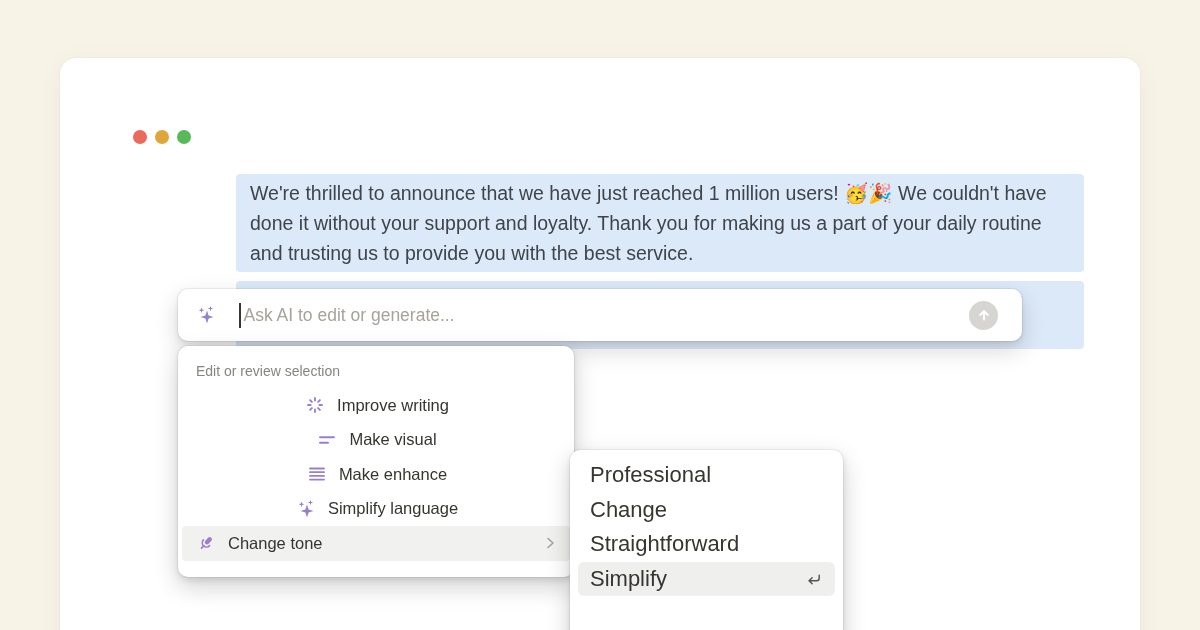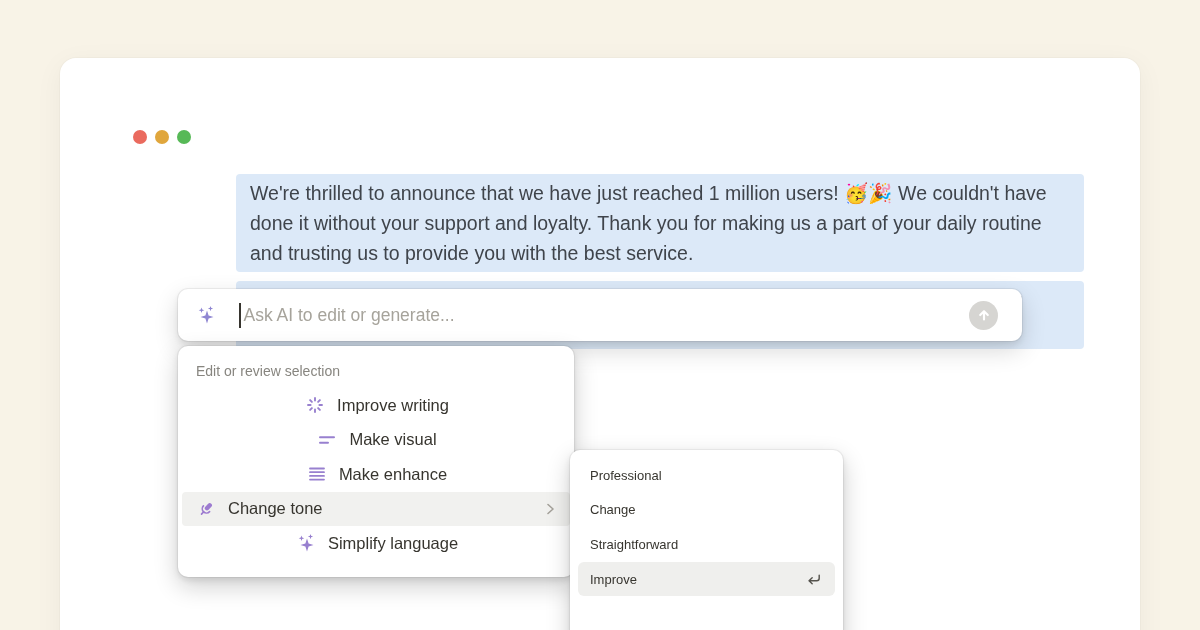--- a/index.html
+++ b/index.html
@@ -60,21 +60,21 @@
   .mi-icon { width:20px; height:20px; margin-right:12px; flex:0 0 auto; display:flex; align-items:center; justify-content:center; }
   .chevron { margin-left:auto; display:flex; }
 
   .submenu {
     position:absolute; left:570px; top:450px; width:273px; height:200px; z-index:7;
     background:#ffffff; border-radius:10px; padding:8px 0;
     box-shadow:rgba(15,15,15,0.05) 0 0 0 1px, rgba(15,15,15,0.1) 0 3px 6px, rgba(15,15,15,0.2) 0 9px 24px;
   }
   .sub-item {
     height:34.6px; margin:0 8px; padding:0 12px; border-radius:6px;
-    display:flex; align-items:center; font-size:13px; color:#37352f; cursor:pointer;
+    display:flex; align-items:center; font-size:22px; color:#37352f; cursor:pointer;
   }
   .sub-item.selected { background:#efefed; }
   .return-key { margin-left:auto; display:flex; }
 </style>
 </head>
 <body>
 
 <div class="window">
   <div class="traffic">
     <div class="dot red"></div>
@@ -139,61 +139,61 @@
 
   <div class="menu-item">
     <span class="mi-icon">
       <svg width="20" height="20" viewBox="0 0 20 20">
         <path d="M3 4.5 H17 M3 8.2 H17 M3 11.9 H17 M3 15.6 H17" stroke="#9880cf" stroke-width="1.8" stroke-linecap="round"></path>
       </svg>
     </span>
     <span>Make enhance</span>
   </div>
 
+  <div class="menu-item">
+    <span class="mi-icon">
+      <svg width="20" height="20" viewBox="0 0 20 20">
+        <path d="M11 5.5 L12.6 10.4 L17.5 12 L12.6 13.6 L11 18.5 L9.4 13.6 L4.5 12 L9.4 10.4 Z" fill="#9880cf"></path>
+        <path d="M5.5 2.5 L6.2 4.6 L8.3 5.3 L6.2 6 L5.5 8.1 L4.8 6 L2.7 5.3 L4.8 4.6 Z" fill="#9880cf"></path>
+        <path d="M14.5 2 v3 M13 3.5 h3" stroke="#9880cf" stroke-width="1.2" stroke-linecap="round"></path>
+      </svg>
+    </span>
+    <span>Simplify language</span>
+  </div>
+
   <div class="menu-item selected">
     <span class="mi-icon">
       <svg width="20" height="20" viewBox="0 0 20 20">
         <g transform="rotate(43 10 10)">
           <rect x="8" y="2.5" width="4.4" height="8.5" rx="2.2" fill="#9d7bd0"></rect>
           <path d="M6 9.5 a4.2 4.2 0 0 0 8.4 0" stroke="#9d7bd0" stroke-width="1.6" fill="none" stroke-linecap="round"></path>
           <path d="M10.2 13.7 V16.8" stroke="#9d7bd0" stroke-width="1.6" stroke-linecap="round"></path>
         </g>
       </svg>
     </span>
     <span>Change tone</span>
     <span class="chevron">
       <svg width="16" height="16" viewBox="0 0 16 16">
         <path d="M6 3.5 L11 8 L6 12.5" stroke="#a5a29b" stroke-width="1.6" fill="none" stroke-linecap="round" stroke-linejoin="round"></path>
       </svg>
     </span>
   </div>
-
-  <div class="menu-item">
-    <span class="mi-icon">
-      <svg width="20" height="20" viewBox="0 0 20 20">
-        <path d="M11 5.5 L12.6 10.4 L17.5 12 L12.6 13.6 L11 18.5 L9.4 13.6 L4.5 12 L9.4 10.4 Z" fill="#9880cf"></path>
-        <path d="M5.5 2.5 L6.2 4.6 L8.3 5.3 L6.2 6 L5.5 8.1 L4.8 6 L2.7 5.3 L4.8 4.6 Z" fill="#9880cf"></path>
-        <path d="M14.5 2 v3 M13 3.5 h3" stroke="#9880cf" stroke-width="1.2" stroke-linecap="round"></path>
-      </svg>
-    </span>
-    <span>Simplify language</span>
-  </div>
 </div>
 
 <div class="submenu">
   <div class="sub-item">
     <span>Professional</span>
   </div>
   <div class="sub-item">
     <span>Change</span>
   </div>
   <div class="sub-item">
     <span>Straightforward</span>
   </div>
   <div class="sub-item selected">
-    <span>Improve</span>
+    <span>Simplify</span>
     <span class="return-key">
       <svg width="19" height="19" viewBox="0 0 20 20">
         <path d="M16 5.5 v3.2 a2.6 2.6 0 0 1 -2.6 2.6 H5.5 M8.6 8.2 L5.3 11.3 L8.6 14.4" stroke="#55534d" stroke-width="1.5" fill="none" stroke-linecap="round" stroke-linejoin="round"></path>
       </svg>
     </span>
   </div>
 </div>
 
 </body></html>

